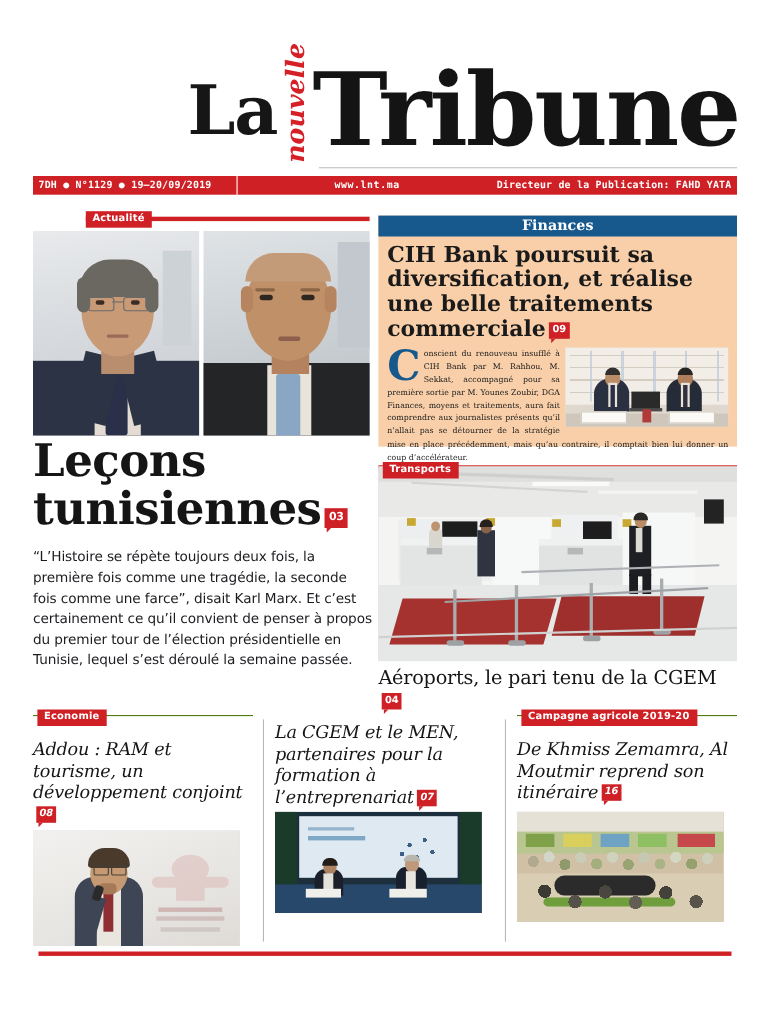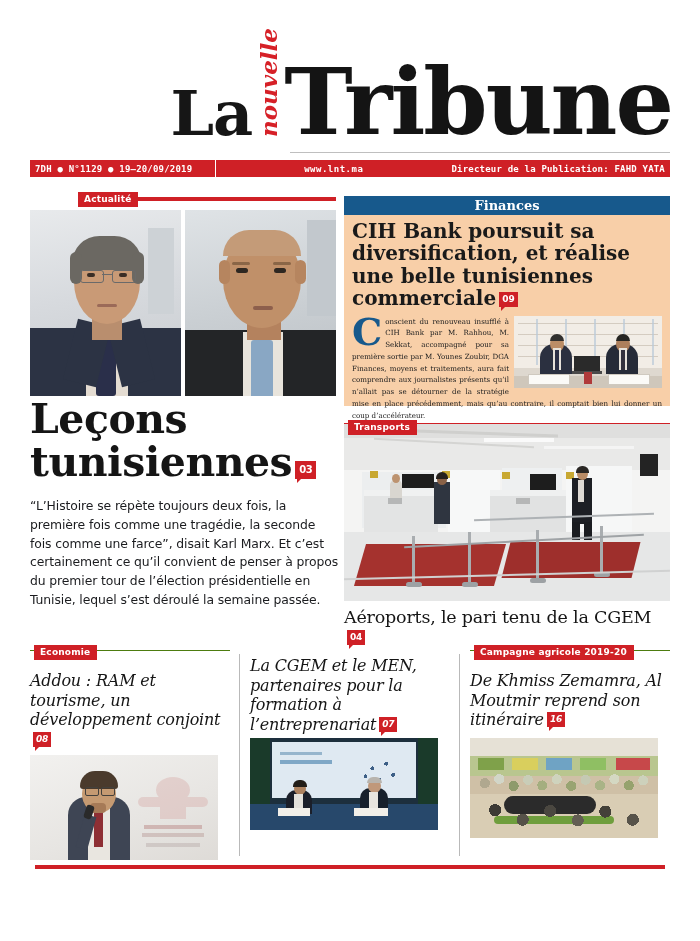--- a/index.html
+++ b/index.html
@@ -25,23 +25,23 @@
   
   .masthead {
     position: absolute;
     left: 0; top: 0;
     width: 700px;
     height: 152px;
   }
   .logo-wrap {
     position: absolute;
     right: 28px;
-    top: 30px;
+    top: 46px;
     display: flex;
-    align-items: flex-end;
+    align-items: center;
     height: 110px;
   }
   .logo-la {
     font-family: "DejaVu Serif", "Liberation Serif", serif;
     font-weight: bold;
     font-size: 62px;
     line-height: 0.82;
     letter-spacing: -1px;
     color: #161616;
   }
@@ -442,21 +442,21 @@
     <h1>
       <span>Leçons</span><br>
       <span>tunisiennes</span><span class="badge big">03</span>
     </h1>
     <div class="lede">“L’Histoire se répète toujours deux fois, la première fois comme une tragédie, la seconde fois comme une farce”, disait Karl Marx. Et c’est certainement ce qu’il convient de penser à propos du premier tour de l’élection présidentielle en Tunisie, lequel s’est déroulé la semaine passée.</div>
   </div>
 
   <div class="finances">
     <div class="fin-bar">Finances</div>
     <div class="fin-head">
-      <span>CIH Bank poursuit sa diversification, et réalise une belle tunisiennes commerciale</span><span class="badge">09</span>
+      <span>CIH Bank poursuit sa diversification, et réalise une belle traitements commerciale</span><span class="badge">09</span>
     </div>
     <div class="fin-body">
       <div class="fin-photo">
 
         <div class="ip" style="left:0;top:0;width:148px;height:52px;background:#f2ede6;"></div>
         <div class="ip" style="left:4px;top:3px;width:140px;height:46px;background:repeating-linear-gradient(to bottom, transparent 0 4px, #cfc6ba 4px 5px, transparent 5px 11px);opacity:.85;"></div>
         <div class="ip" style="left:4px;top:3px;width:140px;height:46px;background:repeating-linear-gradient(to right, transparent 0 18px, #b9c9d8 18px 20px, transparent 20px 29px);opacity:.7;"></div>
 
         <div class="ip" style="left:0;top:52px;width:148px;height:20px;background:#ded8cf;"></div>
         <div class="ip" style="left:0;top:60px;width:148px;height:12px;background:#cfc7bb;"></div>

